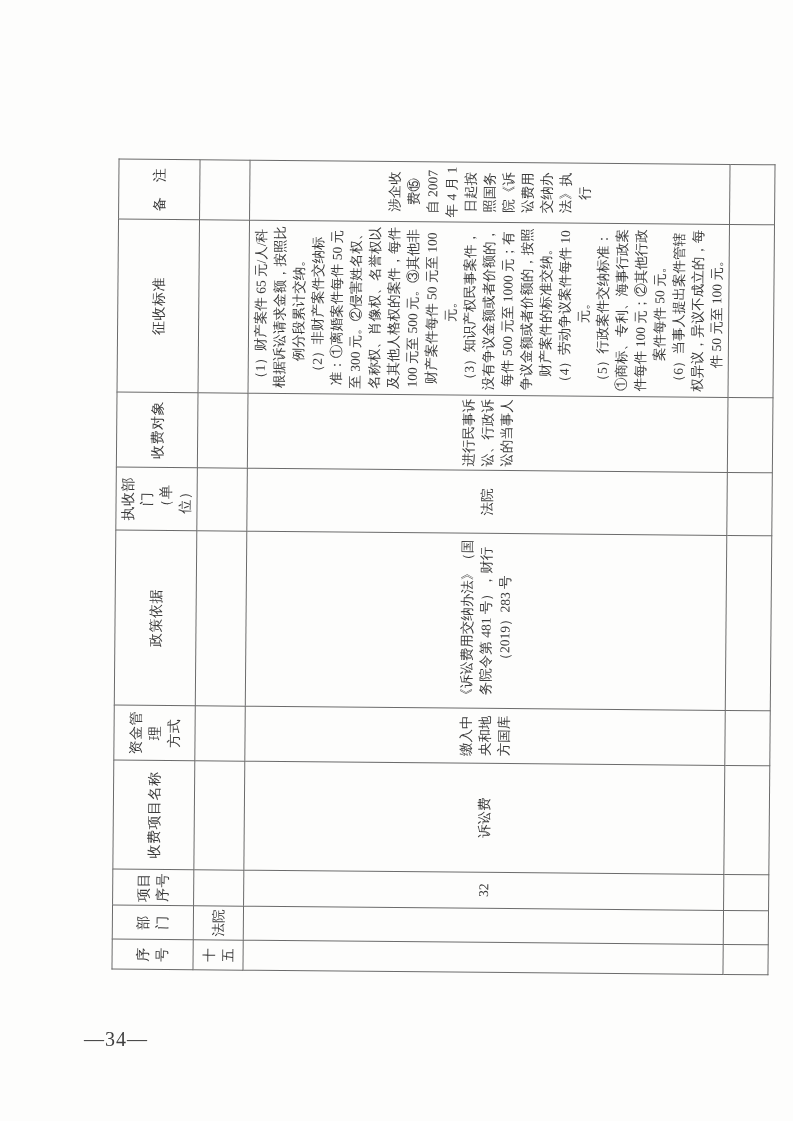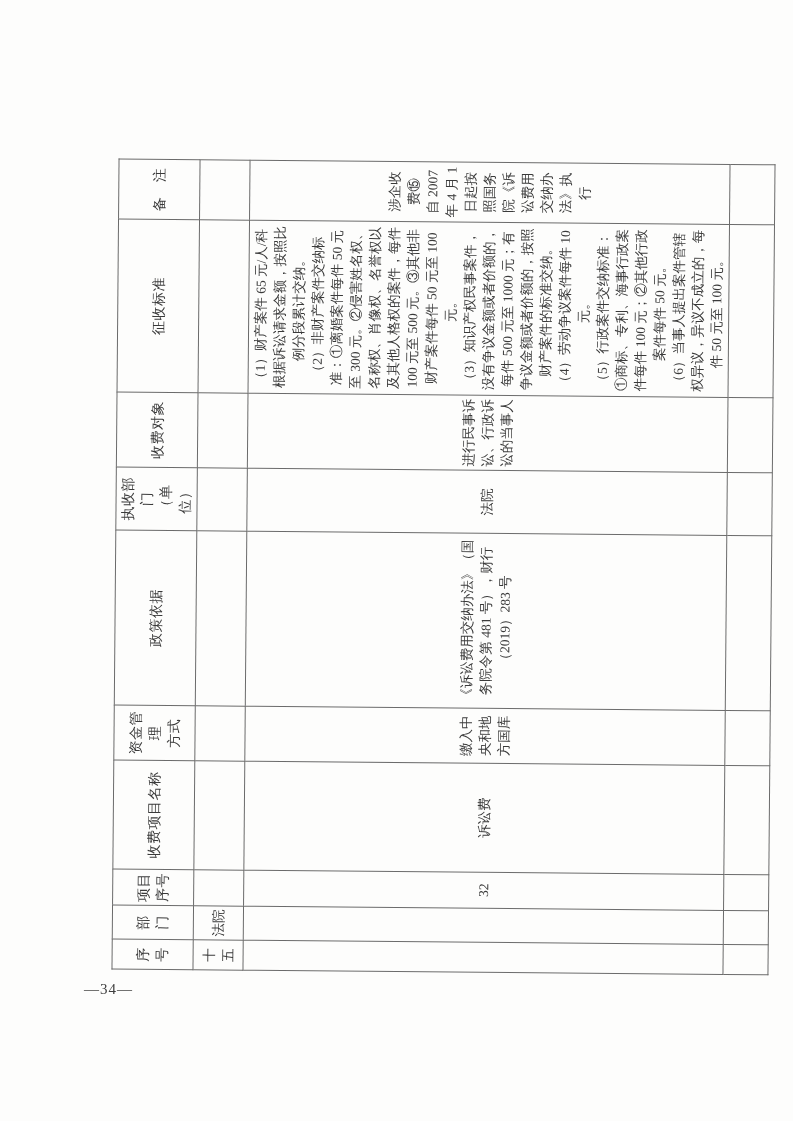--- a/index.html
+++ b/index.html
@@ -46,22 +46,22 @@
     padding:5px 6px;
     font-size:13.2px;
     line-height:18px;
   }
   td.cell-policy{text-align:left;padding:4px 4px;line-height:20px;}
   td.cell-fund{text-align:left;padding:4px 1px;font-size:13px;line-height:20px;}
   td.cell-payer{text-align:left;padding:4px 5px;line-height:20px;}
   td.cell-remark{text-align:left;padding:4px 5px;font-size:13px;line-height:21px;}
   .page-number{
     position:absolute;
-    left:84px;top:981px;
-    font-size:15px;
+    left:84px;top:1028px;
+    font-size:20px;
     letter-spacing:1px;
     color:#3f3f3f;
   }
 </style>
 </head>
 <body>
 
 <div class="page">
 
   <div class="table-rot">

